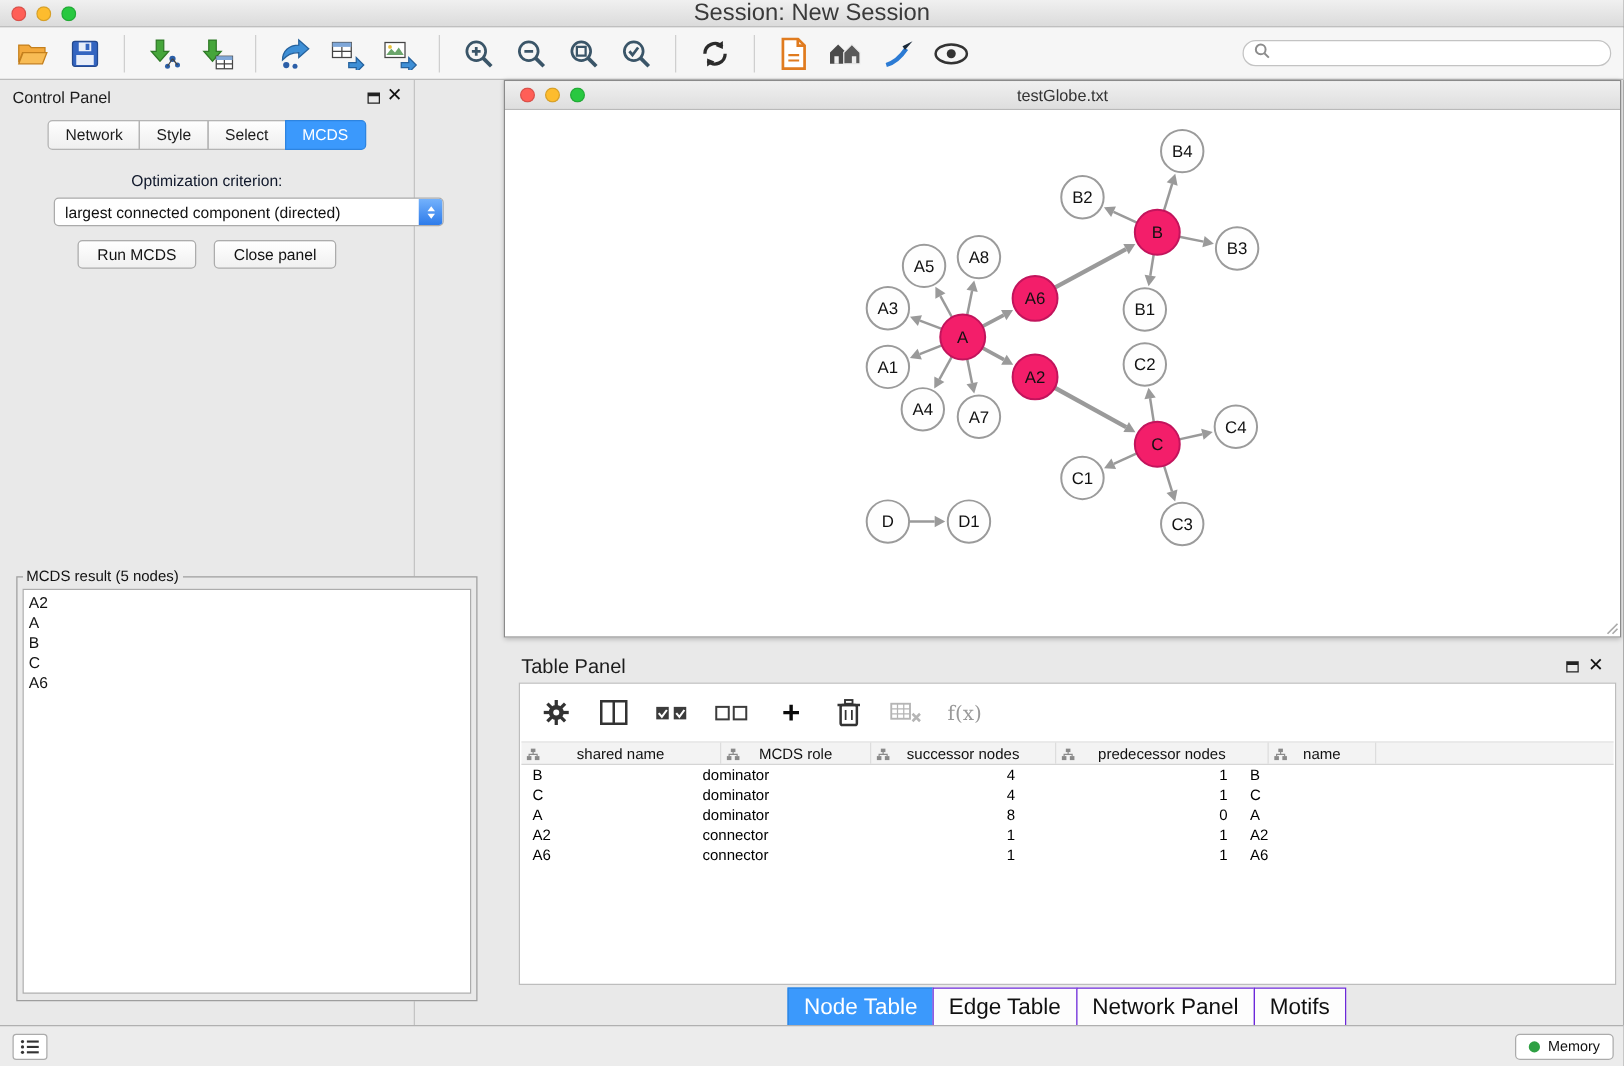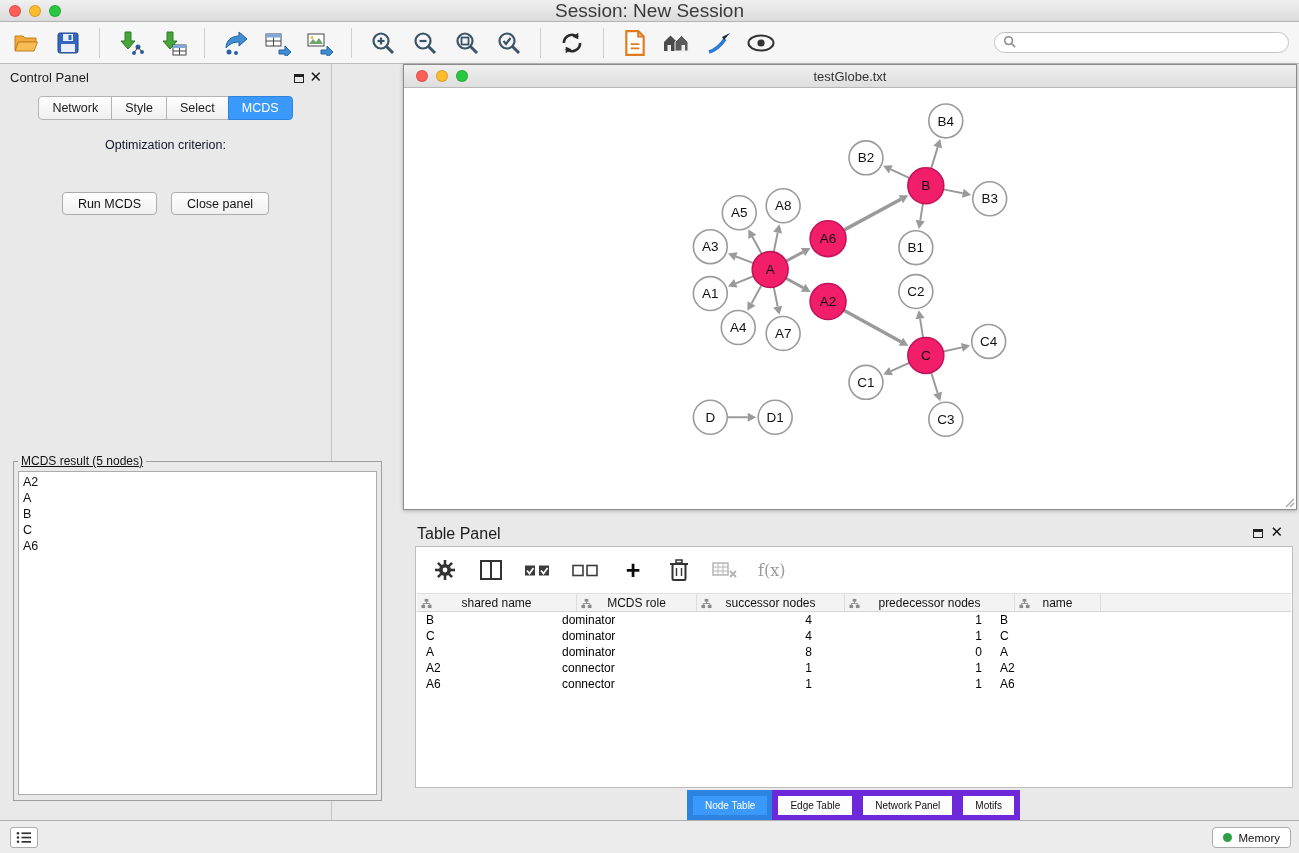--- a/index.html
+++ b/index.html
@@ -35,21 +35,21 @@
 .ctab.active{background:var(--accent);border-color:#2D84E0;color:#fff;}
 .opt-label{position:absolute;top:74px;left:0;right:0;text-align:center;font-size:12.5px;color:#0f172a;}
 .dropdown{position:absolute;top:94px;left:43px;width:312px;height:23px;background:#fff;border:1px solid #ABABAB;border-radius:4px;display:flex;align-items:center;overflow:hidden;}
 .dd-text{flex:1;font-size:12.5px;padding-left:8px;color:#111;white-space:nowrap;}
 .dd-step{width:19px;height:100%;background:linear-gradient(#74B2FC,#2D7BEA);display:flex;flex-direction:column;align-items:center;justify-content:center;gap:2px;}
 .tri-up{width:0;height:0;border-left:3.5px solid transparent;border-right:3.5px solid transparent;border-bottom:4px solid #fff;}
 .tri-down{width:0;height:0;border-left:3.5px solid transparent;border-right:3.5px solid transparent;border-top:4px solid #fff;}
 .cp-buttons{position:absolute;top:128px;left:0;right:0;display:flex;justify-content:center;gap:14px;}
 .btn{font-size:12.5px;height:23px;padding:0 15px;background:linear-gradient(#FFFFFF,#F0F0F0);border:1px solid #ACACAC;border-radius:4px;color:#111;display:flex;align-items:center;cursor:default;}
 .result-fieldset{position:absolute;top:390px;left:13px;width:369px;height:347px;border:1px solid #9E9E9E;background:#E9E9E9;}
-.result-fieldset legend{font-size:12px;margin-left:4px;padding:0 3px;color:#111;text-decoration:underline;}
+.result-fieldset legend{font-size:12px;margin-left:4px;padding:0 3px;color:#111;}
 .result-list{position:absolute;left:4px;right:4px;top:3px;bottom:5px;background:#fff;border:1px solid #ACACAC;overflow:auto;padding:2px 0 0 4px;}
 .result-item{font-size:12.5px;line-height:16px;color:#111;}
 
 
 .right{position:absolute;top:64px;left:403px;right:0;bottom:33px;}
 .network-window{position:absolute;top:0;left:0;right:2px;height:446px;border:1px solid #8A8A8A;background:#fff;box-shadow:0 1px 4px rgba(0,0,0,.25);}
 .nw-titlebar{position:absolute;top:0;left:0;right:0;height:23px;background:linear-gradient(#F0F0F0,#DEDEDE);border-bottom:1px solid #B9B9B9;display:flex;align-items:center;justify-content:center;}
 .nw-title{font-size:13px;color:#333;}
 .nw-lights{position:absolute;left:12px;top:5px;display:flex;gap:8px;}
 .nw-canvas{position:absolute;top:23px;left:0;right:0;bottom:0;background:#fff;}
@@ -66,21 +66,21 @@
 .tpicon{display:flex;align-items:center;justify-content:center;min-width:26px;height:30px;}
 .plus-glyph{font-size:25px;font-weight:bold;color:#0a0a0a;line-height:24px;}
 .fx{font-family:"DejaVu Serif","Liberation Serif",serif;font-size:16px;color:#9A9A9A;}
 .tp-table{position:absolute;top:46px;left:1px;right:1px;bottom:1px;overflow:hidden;}
 .tp-thead{display:flex;background:#F3F3F3;border-top:1px solid #E0E0E0;border-bottom:1px solid #D5D5D5;height:19px;}
 .th{position:relative;display:flex;align-items:center;justify-content:center;border-right:1px solid #DDD;font-size:12px;color:#111;white-space:nowrap;}
 .th .sort{position:absolute;left:4px;top:4px;}
 .tr{display:flex;height:16px;}
 .td{padding:0 9px;font-size:12px;line-height:16px;color:#000;white-space:nowrap;overflow:hidden;}
 .tp-tabs{position:absolute;top:726px;left:12px;width:878px;display:flex;justify-content:center;}
-.ttab{font-size:10px;padding:4px 12px;background:#FDFDFD;border:6px solid #6d28d9;margin-left:-1px;color:#111;cursor:default;}
+.ttab{font-size:18px;padding:4px 12px;background:#FDFDFD;border:1px solid #6d28d9;margin-left:-1px;color:#111;cursor:default;}
 .ttab.active{background:var(--accent);color:#fff;border-color:#2D84E0;}
 
 
 .statusbar{position:absolute;left:0;right:0;bottom:0;height:33px;background:#ECECEC;border-top:1px solid #B0B0B0;}
 .sb-left{position:absolute;left:10px;top:6px;width:28px;height:21px;background:#fff;border:1px solid #ABABAB;border-radius:3px;display:flex;align-items:center;justify-content:center;}
 .memory-btn{position:absolute;right:8px;top:6px;height:21px;background:#fff;border:1px solid #ABABAB;border-radius:4px;display:flex;align-items:center;gap:6px;padding:0 10px;font-size:11.5px;color:#111;}
 .mem-dot{width:9px;height:9px;border-radius:50%;background:var(--mem-green);}
 </style>
 </head>
 <body>
@@ -238,20 +238,27 @@
 
     <div class="cp-tabs">
         <div class="ctab">Network</div>
         <div class="ctab">Style</div>
         <div class="ctab">Select</div>
         <div class="ctab active">MCDS</div>
       </div>
 
     <div class="opt-label">Optimization criterion:</div>
 
+    <div class="dropdown">
+      <div class="dd-text">largest connected component (directed)</div>
+      <div class="dd-step">
+          <div class="tri-up"></div>
+          <div class="tri-down"></div>
+        </div>
+    </div>
 
     <div class="cp-buttons">
       <div class="btn">Run MCDS</div>
       <div class="btn">Close panel</div>
     </div>
 
     <fieldset class="result-fieldset">
       <legend>MCDS result (5 nodes)</legend>
       <div class="result-list">
           <div class="result-item">A2</div>

